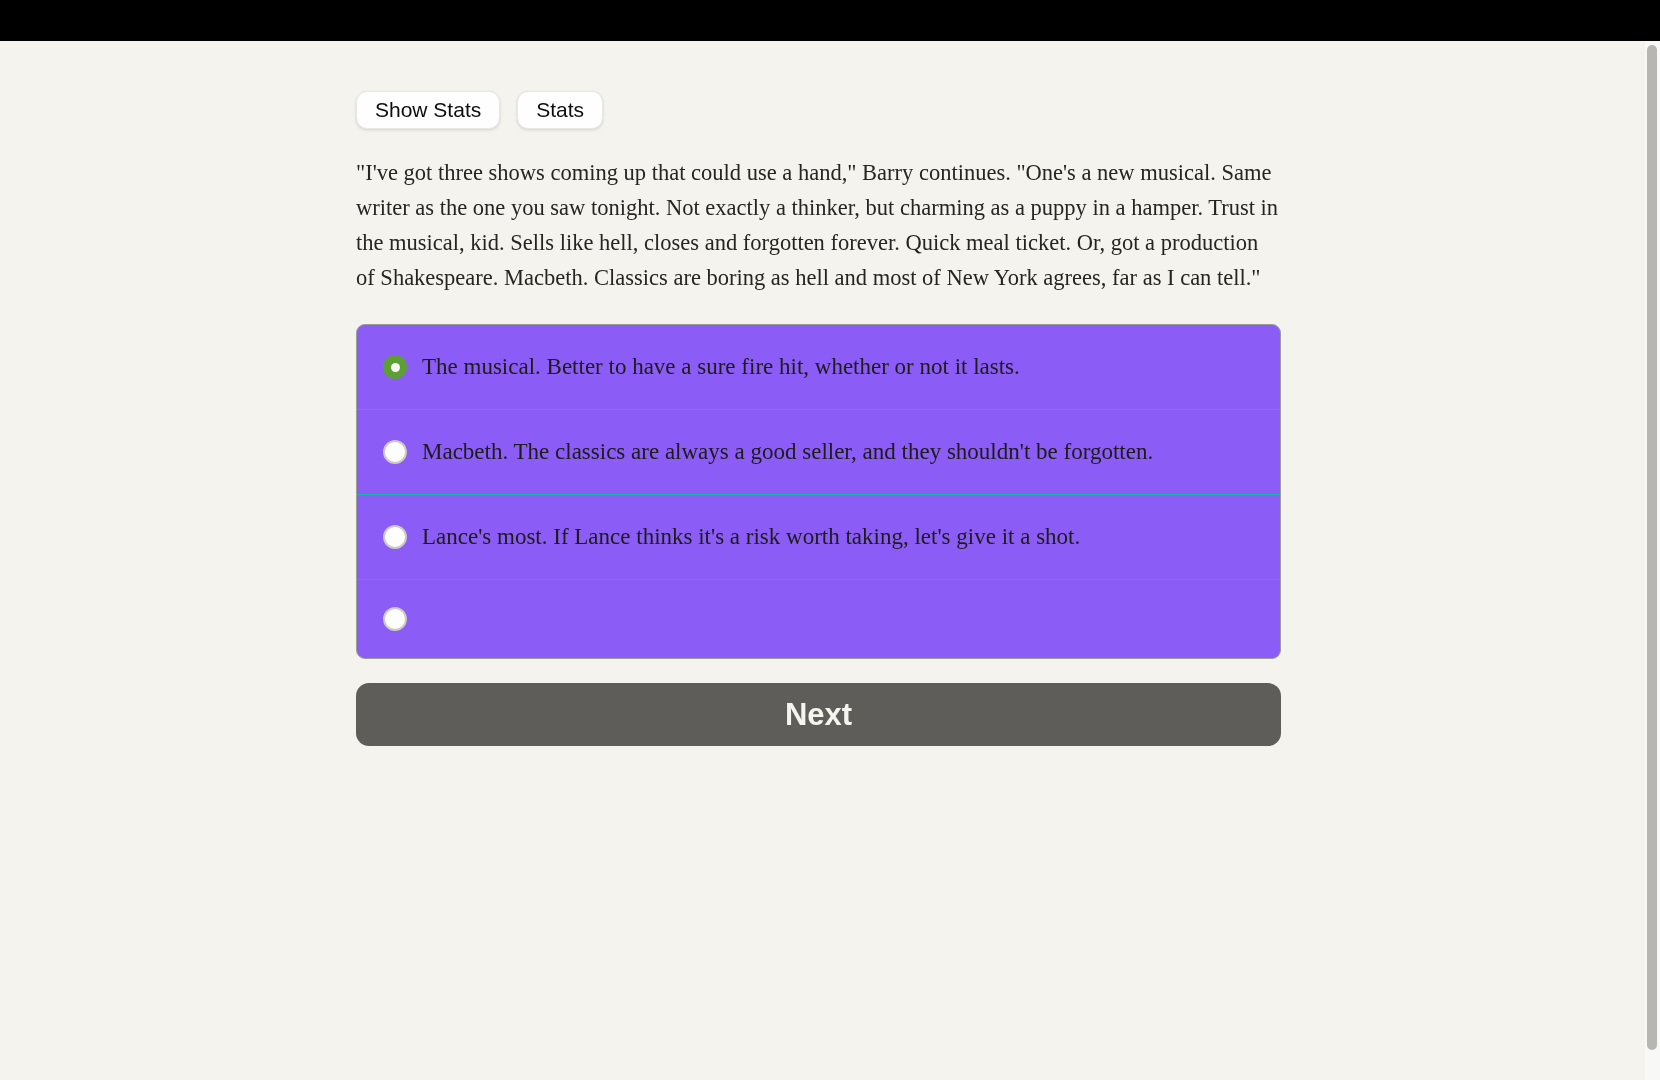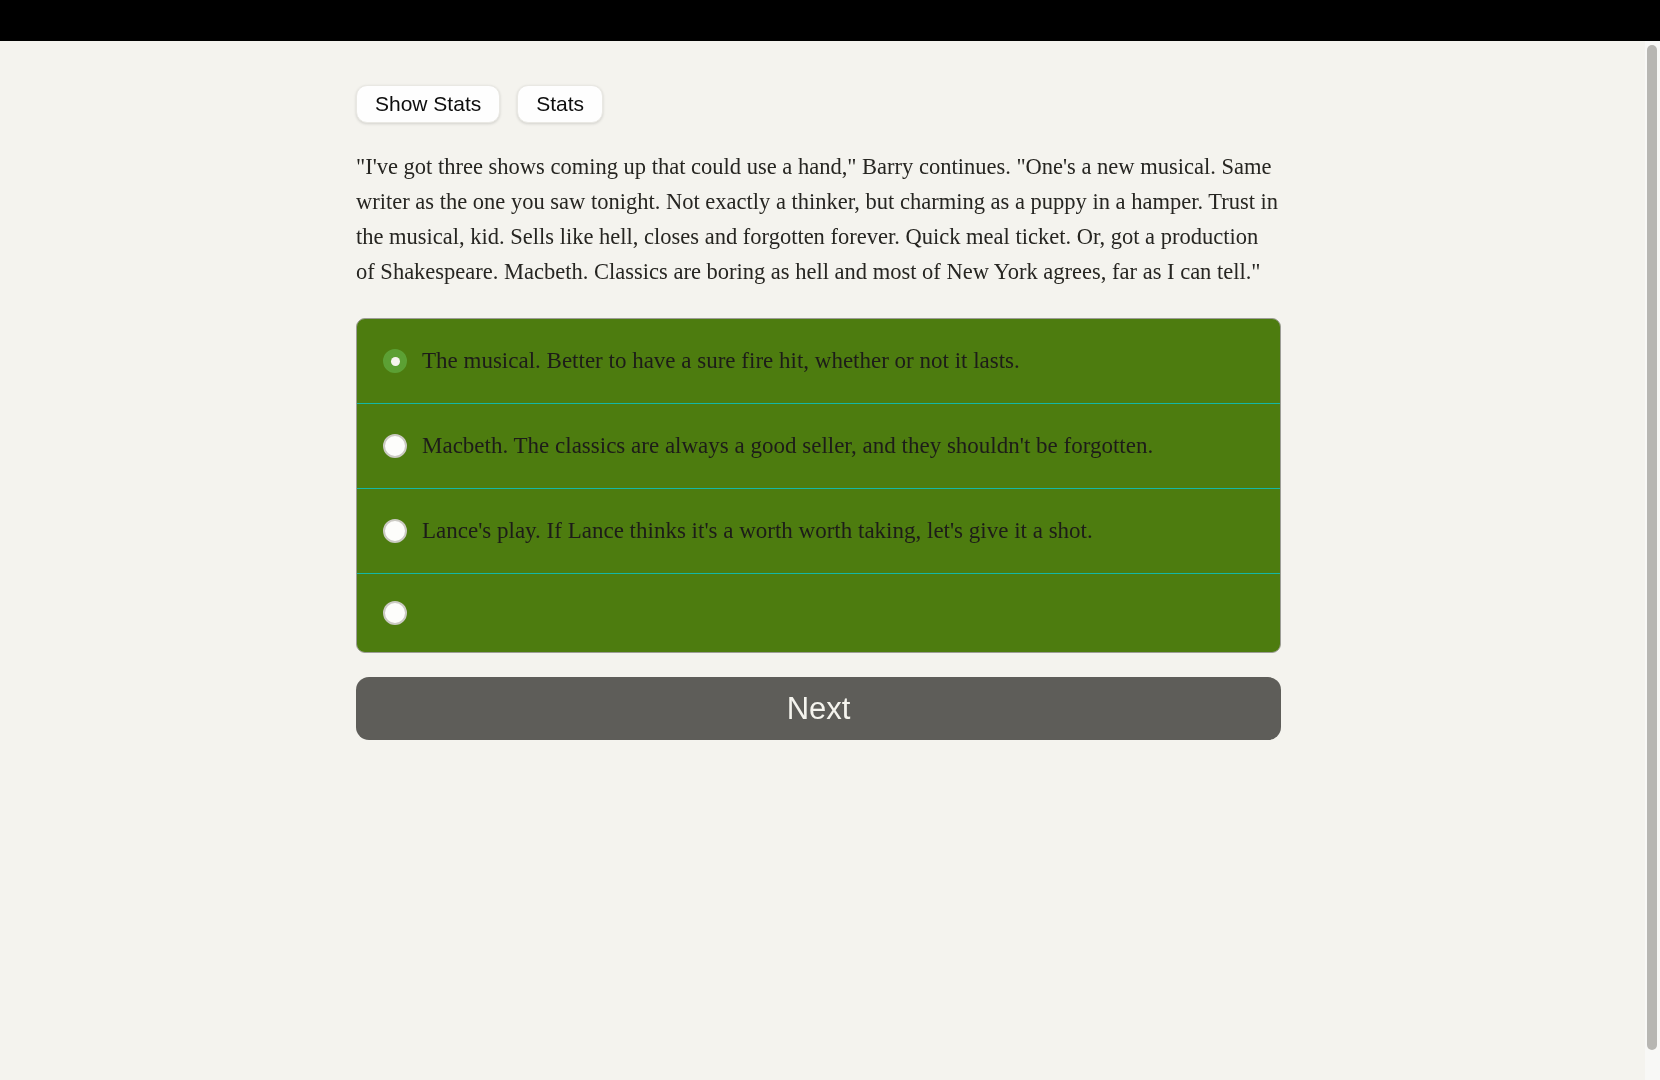--- a/index.html
+++ b/index.html
@@ -22,21 +22,21 @@
     background: #f8f8f6;
   }
   .scrollbar .thumb {
     position: absolute; left: 2px; top: 4px;
     width: 10px; height: 1005px;
     border-radius: 6px;
     background: #b7b6b2;
   }
 
   .content {
-    position: absolute; top: 35px; left: 356px;
+    position: absolute; top: 41px; left: 356px;
     width: 925px;
   }
 
   .toolbar {
     margin-top: 50px;
     display: flex; gap: 17px;
   }
   .pill-btn {
     display: inline-flex; align-items: center;
     background: #fefefe;
@@ -58,21 +58,21 @@
   .story p {
     margin-top: 26px;
     font-size: 22.5px;
     line-height: 35px;
   }
 
   .choices {
     margin-top: 29px;
     border: 1px solid #9d9d96;
     border-radius: 9px;
-    background: #4d7c0f;
+    background: #8b5cf6;
     overflow: hidden;
   }
   .choice-row {
     display: flex; align-items: center;
     gap: 15px;
     padding: 27px 26px;
     cursor: pointer;
   }
   .choice-row + .choice-row { border-top: 1px solid #14b8a6; }
 
@@ -106,21 +106,21 @@
 
   .next-btn {
     margin-top: 24px;
     width: 925px; height: 63px;
     border: none;
     border-radius: 13px;
     background: #5e5d59;
     color: #f5f4ee;
     font-family: "Liberation Sans", sans-serif;
     font-size: 31px;
-    font-weight: normal;
+    font-weight: bold;
     display: flex; align-items: center; justify-content: center;
     cursor: pointer;
   }
 </style>
 </head>
 <body>
 
 <div class="top-bar"></div>
 
 <div class="content">
@@ -138,21 +138,21 @@
     <div class="choice-row selected">
       <span class="radio"></span>
       <span class="choice-label">The musical. Better to have a sure fire hit, whether or not it lasts.</span>
     </div>
     <div class="choice-row">
       <span class="radio"></span>
       <span class="choice-label">Macbeth. The classics are always a good seller, and they shouldn't be forgotten.</span>
     </div>
     <div class="choice-row">
       <span class="radio"></span>
-      <span class="choice-label">Lance's play. If Lance thinks it's a worth worth taking, let's give it a shot.</span>
+      <span class="choice-label">Lance's most. If Lance thinks it's a risk worth taking, let's give it a shot.</span>
     </div>
     <div class="choice-row">
       <span class="radio"></span>
     </div>
   </div>
 
   <button class="next-btn">Next</button>
 
 </div>
 

